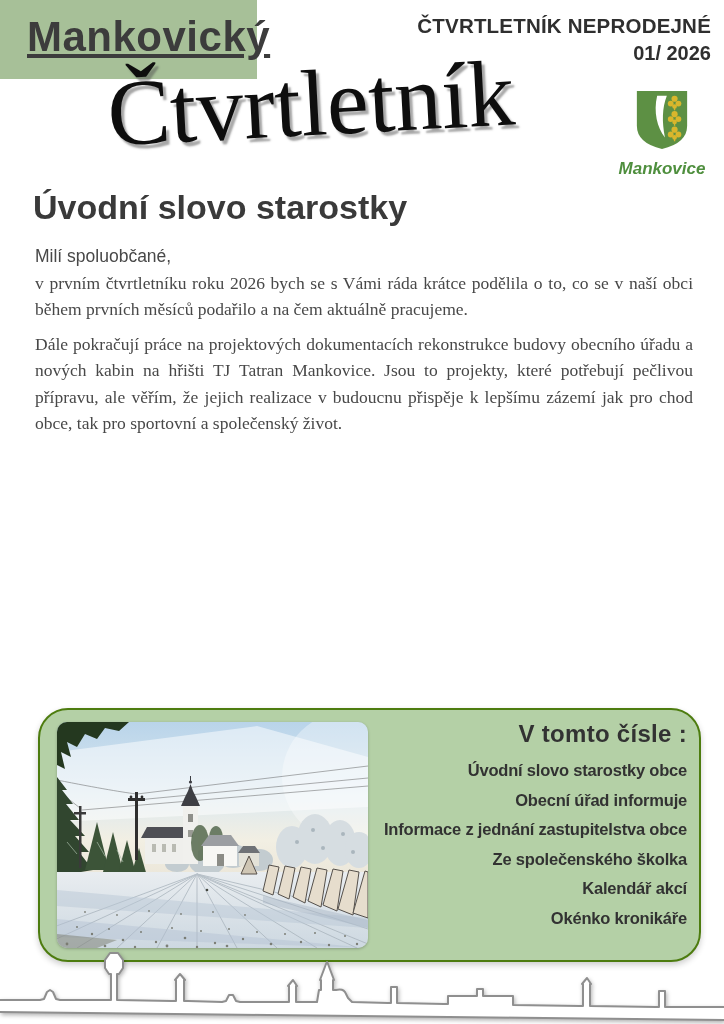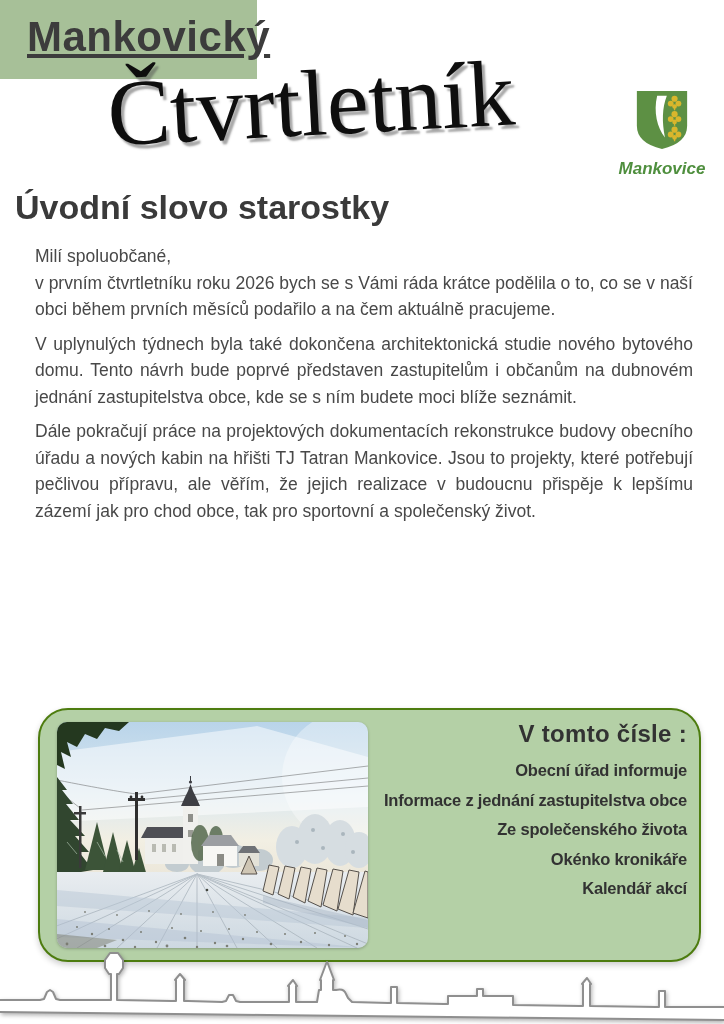--- a/index.html
+++ b/index.html
@@ -14,24 +14,24 @@
   .issue-label{font-size:20.5px;letter-spacing:.2px;}
   .issue-number{font-size:20px;margin-top:4px;}
   .main-title{position:absolute;left:72px;top:52px;width:478px;text-align:center;
               font-family:"Liberation Serif",serif;font-size:94px;font-weight:400;color:#0e0e0e;
               transform:rotate(-3deg);line-height:1.1;
               text-shadow:3px 4px 2px rgba(80,80,80,.5);}
   .logo{position:absolute;left:610px;top:88px;width:104px;text-align:center;}
   .logo-name{margin-top:3px;font-size:17px;font-weight:700;color:#4f8f3e;font-style:italic;}
 
   
-  .article-heading{position:absolute;left:15px;top:188px;font-size:34px;font-weight:700;color:#3a3a3a;}
+  .article-heading{position:absolute;left:33px;top:188px;font-size:34px;font-weight:700;color:#3a3a3a;}
   .article-body{position:absolute;left:35px;top:243px;width:658px;font-size:17.5px;
                 line-height:26.5px;color:#484848;text-align:justify;}
-  .article-body p{margin:0;}
+  .article-body p{margin:0;font-family:Liberation Serif, serif;}
   .article-body p.gap{margin-top:8px;}
   .salutation{text-align:left;}
 
   
   .issue-box{position:absolute;left:38px;top:708px;width:659px;height:250px;background:#b4d0a6;
              border:2px solid #4d7c0f;border-radius:30px;box-shadow:0 3px 6px rgba(0,0,0,.2);}
   .photo{position:absolute;left:17px;top:12px;width:311px;height:226px;border-radius:10px;
          overflow:hidden;box-shadow:0 1px 3px rgba(0,0,0,.25);}
   .photo svg{display:block;}
   .issue-content{position:absolute;right:12px;top:10px;width:420px;text-align:right;color:#323232;}
@@ -44,20 +44,24 @@
 </style>
 </head>
 <body>
 
 <div class="page">
 
   <div class="banner">
     <div class="banner-text">Mankovický</div>
   </div>
 
+  <div class="issue-info">
+    <div class="issue-label">ČTVRTLETNÍK NEPRODEJNÉ</div>
+    <div class="issue-number">01/ 2026</div>
+  </div>
 
   <div class="main-title">Čtvrtletník</div>
 
   <div class="logo">
     <span>
       <svg width="58" height="64" viewBox="0 0 60 64">
         <path d="M4,2 H56 V38 Q56,56 30,62 Q4,56 4,38 Z" fill="#5d9044"></path>
         <path d="M25,7 L35,7 C30,20 30,34 33,50 C25,40 21,24 25,7 Z" fill="#ffffff"></path>
         <g fill="#d9b62c">
           <g transform="translate(43,14)">
@@ -85,21 +89,20 @@
       </svg>
     </span>
     <div class="logo-name">Mankovice</div>
   </div>
 
   <div class="article-heading">Úvodní slovo starostky</div>
 
   <div class="article-body">
     <div class="salutation">Milí spoluobčané,</div>
     <p>v prvním čtvrtletníku roku 2026 bych se s Vámi ráda krátce podělila o to, co se v naší obci během prvních měsíců podařilo a na čem aktuálně pracujeme.</p>
-    <p class="gap">V uplynulých týdnech byla také dokončena architektonická studie nového bytového domu. Tento návrh bude poprvé představen zastupitelům i občanům na dubnovém jednání zastupitelstva obce, kde se s ním budete moci blíže seznámit.</p>
     <p class="gap">Dále pokračují práce na projektových dokumentacích rekonstrukce budovy obecního úřadu a nových kabin na hřišti TJ Tatran Mankovice. Jsou to projekty, které potřebují pečlivou přípravu, ale věřím, že jejich realizace v budoucnu přispěje k lepšímu zázemí jak pro chod obce, tak pro sportovní a společenský život.</p>
   </div>
 
   <div class="issue-box">
     <div class="photo">
       <svg width="311" height="226" viewBox="0 0 311 226">
         <defs>
           <linearGradient id="sky" x1="0" y1="0" x2="0" y2="1">
             <stop offset="0" stop-color="#b9d4ea"></stop>
               <stop offset=".5" stop-color="#dde9ef"></stop>
@@ -252,25 +255,26 @@
           <circle cx="78" cy="225" r="1.2"></circle>
             <circle cx="110" cy="224" r="1.4"></circle>
             <circle cx="140" cy="225" r="1.2"></circle>
             <circle cx="170" cy="224" r="1.3"></circle>
         </g>
         <polygon points="0,212 60,218 40,226 0,226" fill="#7a7b6e" opacity=".5"></polygon>
       </svg>
     </div>
     <div class="issue-content">
       <div class="issue-title">V tomto čísle :</div>
+      <div class="issue-item">Úvodní slovo starostky obce</div>
       <div class="issue-item">Obecní úřad informuje</div>
       <div class="issue-item">Informace z jednání zastupitelstva obce</div>
-      <div class="issue-item">Ze společenského života</div>
+      <div class="issue-item">Ze společenského školka</div>
+      <div class="issue-item">Kalendář akcí</div>
       <div class="issue-item">Okénko kronikáře</div>
-      <div class="issue-item">Kalendář akcí</div>
     </div>
   </div>
 
   <div class="skyline">
     <svg width="724" height="74" viewBox="0 0 724 74">
       <path fill="#ffffff" stroke="#8f8f8f" stroke-width="2" stroke-linejoin="round" d="M-2,50 L40,50 L44,49 L47,42 L50,40 L53,42 L56,49 L60,50
            L109,50 L111,50 L111,24 L109,24 L105,18 L105,10 L110,3 L118,3 L123,10 L123,18 L119,24 L117,24 L117,50
            L172,51 L176,51 L176,30 L175,30 L180,24 L185,30 L184,30 L184,51 L188,51
            L222,52 L226,51 L229,45 L233,45 L236,51 L240,52
            L286,52 L289,52 L289,36 L288,36 L293,30 L297,36 L296,36 L296,52

